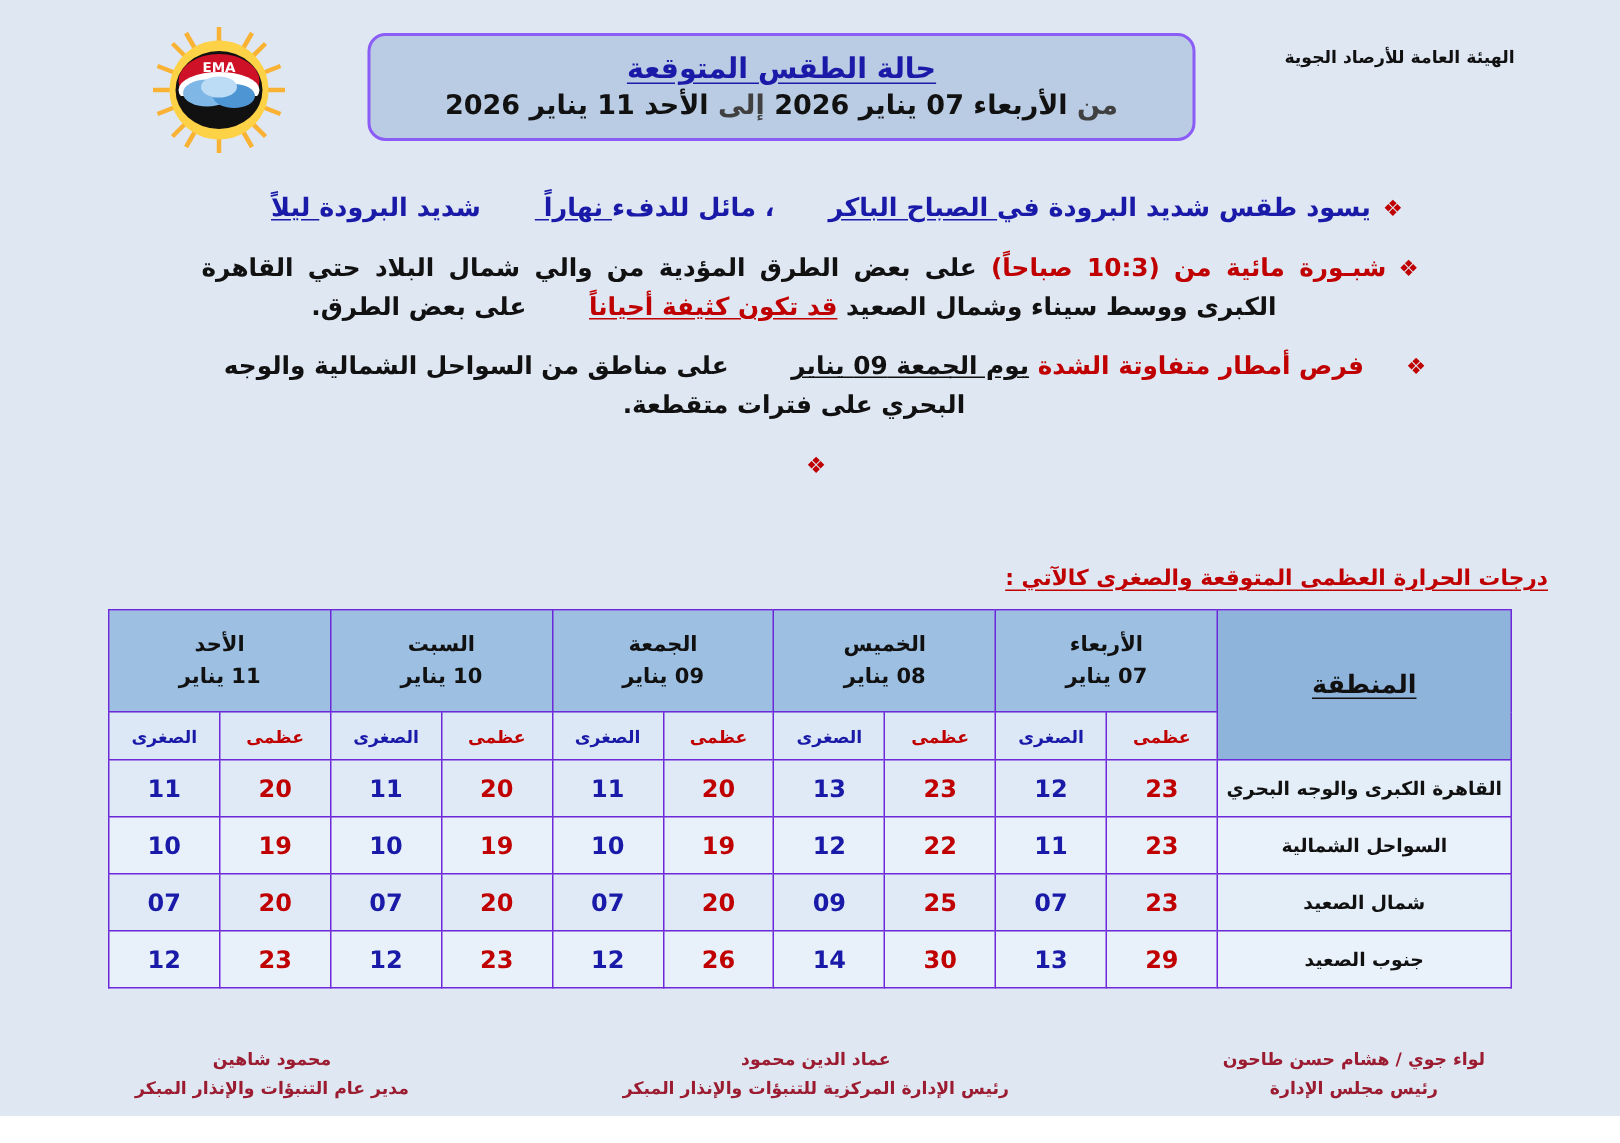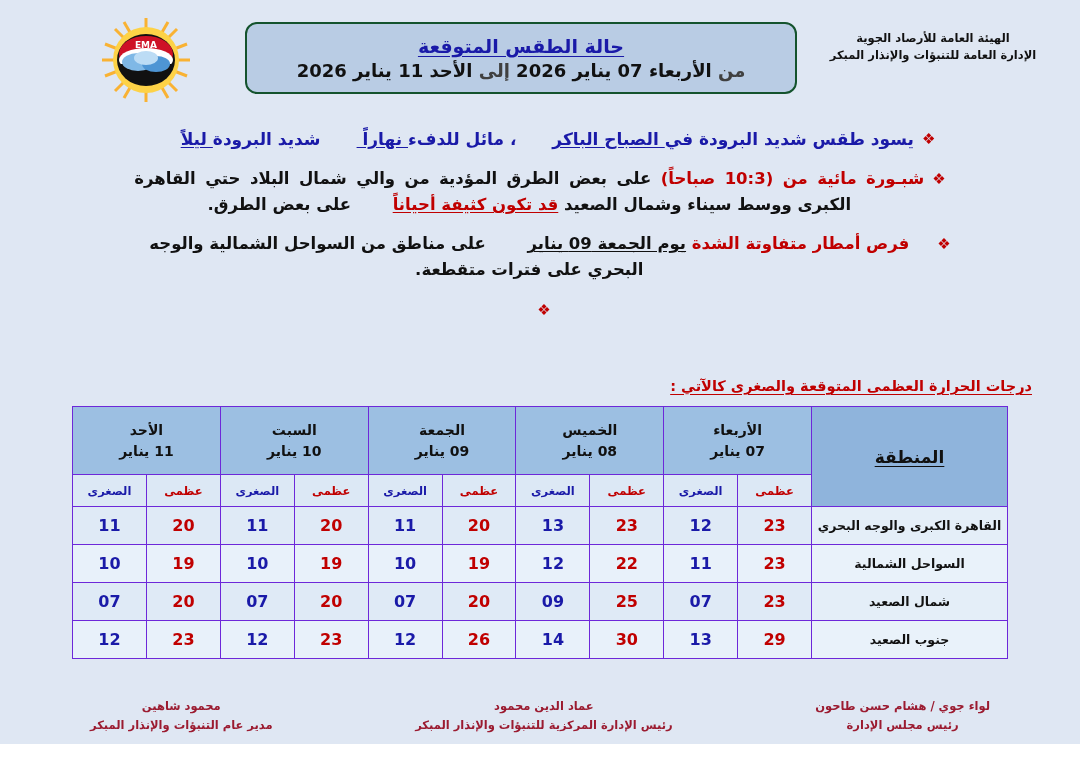--- a/index.html
+++ b/index.html
@@ -32,21 +32,21 @@
     left: 86px; top: 14px;
     width: 120px; height: 92px;
   }
   .logo svg { display: block; }
 
   .title-box {
     position: absolute;
     left: 245px; top: 22px;
     width: 552px; height: 72px;
     background: #b9cce4;
-    border: 2px solid #14532d;
+    border: 2px solid #8b5cf6;
     border-radius: 12px;
     display: flex;
     flex-direction: column;
     align-items: center;
     justify-content: center;
     gap: 3px;
   }
   .title-line1 {
     font-size: 19px; font-weight: bold;
     color: #1a1aa8;
@@ -248,21 +248,20 @@
       <div class="title-line2">
         <span class="kw">من</span>
         <span>الأربعاء 07 يناير 2026</span>
         <span class="kw">إلى</span>
         <span>الأحد 11 يناير 2026</span>
       </div>
     </div>
 
     <div class="authority">
       <div>الهيئة العامة للأرصاد الجوية</div>
-      <div>الإدارة العامة للتنبؤات والإنذار المبكر</div>
     </div>
   </div>
 
   <div class="bullets">
     <div class="bullet b1">
       <span class="bullet-mark">❖</span>
       <span class="bullet-text"><span class="b-blue">يسود طقس شديد البرودة في</span><span class="b-blue u"> الصباح الباكر</span><span class="b-blue">، مائل للدفء</span><span class="b-blue u"> نهاراً </span><span class="b-blue">شديد البرودة</span><span class="b-blue u"> ليلاً</span></span>
     </div>
     <div class="bullet b2">
       <span class="bullet-mark">❖</span>

